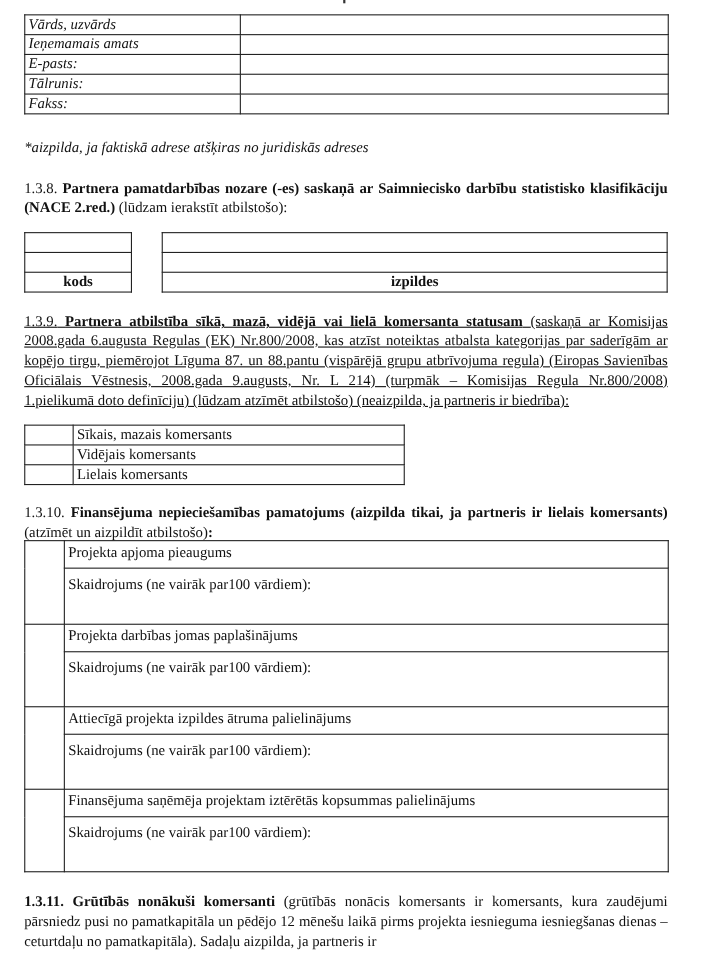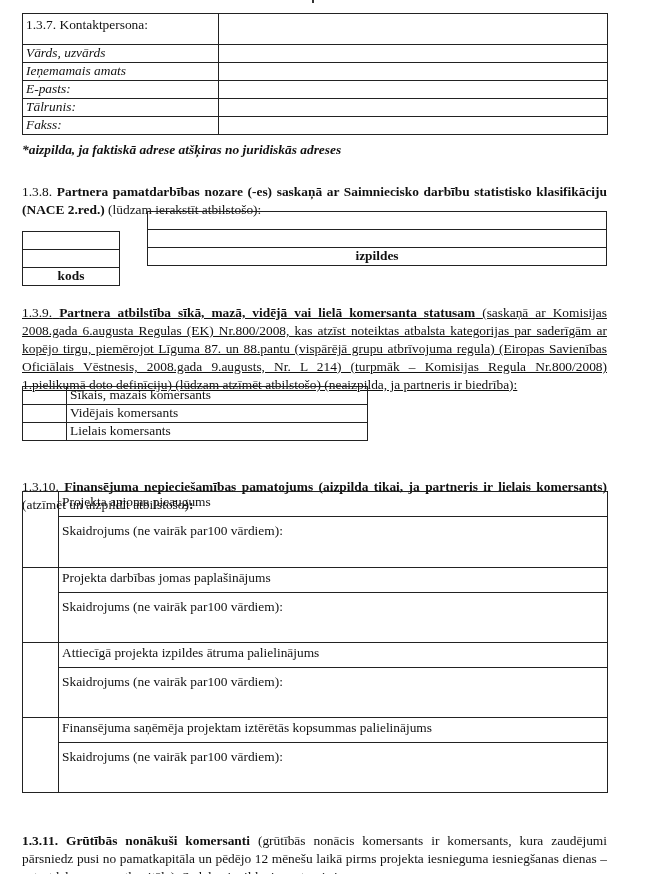--- a/index.html
+++ b/index.html
@@ -6,39 +6,35 @@
     body {
       width: 645px; height: 874px; position: relative; overflow: hidden;
       font-family: "Liberation Serif", "DejaVu Serif", serif;
       color: #111; font-size: 13.4px;
     }
     .abs { position: absolute; }
     table { border-collapse: collapse; position: absolute; table-layout: fixed; }
     td { border: 1.3px solid #222; padding: 0 3px; vertical-align: top; line-height: 16px; }
     .italic { font-style: italic; }
     .bold { font-weight: bold; }
-    .para { position: absolute; left: 22px; width: 585px; line-height: 18px; text-align: justify; margin-top: 21px; }
+    .para { position: absolute; left: 22px; width: 585px; line-height: 18px; text-align: justify; }
     .center { text-align: center; }
     .top-mark { position: absolute; left: 312px; top: 0; width: 2px; height: 3px; background: #333; }
   </style>
 </head>
 <body>
 
 <div class="top-mark"></div>
 
 <table style="left:22px; top:13px; width:585px;">
   <colgroup>
       <col style="width:196px">
       <col style="width:389px">
     </colgroup>
   <tbody>
-      <tr style="height:31px">
-    <td style="padding-top:3px;">1.3.7. Kontaktpersona:</td>
-    <td></td>
-  </tr>
   <tr style="height:18px">
     <td class="italic">Vārds, uzvārds</td>
     <td></td>
   </tr>
   <tr style="height:18px">
     <td class="italic">Ieņemamais amats</td>
     <td></td>
   </tr>
   <tr style="height:18px">
     <td class="italic">E-pasts:</td>
@@ -48,29 +44,29 @@
     <td class="italic">Tālrunis:</td>
     <td></td>
   </tr>
   <tr style="height:18px">
     <td class="italic">Fakss:</td>
     <td></td>
   </tr>
 </tbody>
   </table>
 
-<div class="abs italic" style="left:22px; top:142px; line-height:16px;font-weight:bold;">*aizpilda, ja faktiskā adrese atšķiras no juridiskās adreses</div>
+<div class="abs italic" style="left:22px; top:126px; line-height:16px;">*aizpilda, ja faktiskā adrese atšķiras no juridiskās adreses</div>
 
 <div class="para" style="top:162px;">
   <span>1.3.8.</span>
   <span class="bold">Partnera pamatdarbības nozare (-es) saskaņā ar Saimniecisko darbību statistisko klasifikāciju (NACE 2.red.)</span>
   <span>(lūdzam ierakstīt atbilstošo):</span>
 </div>
 
-<table style="left:22px; top:211px; width:98px;margin-top:20px;">
+<table style="left:22px; top:211px; width:98px;">
   <tbody>
       <tr style="height:18px">
         <td></td>
       </tr>
   <tr style="height:18px">
         <td></td>
       </tr>
   <tr style="height:18px">
         <td class="bold center">kods</td>
       </tr>

